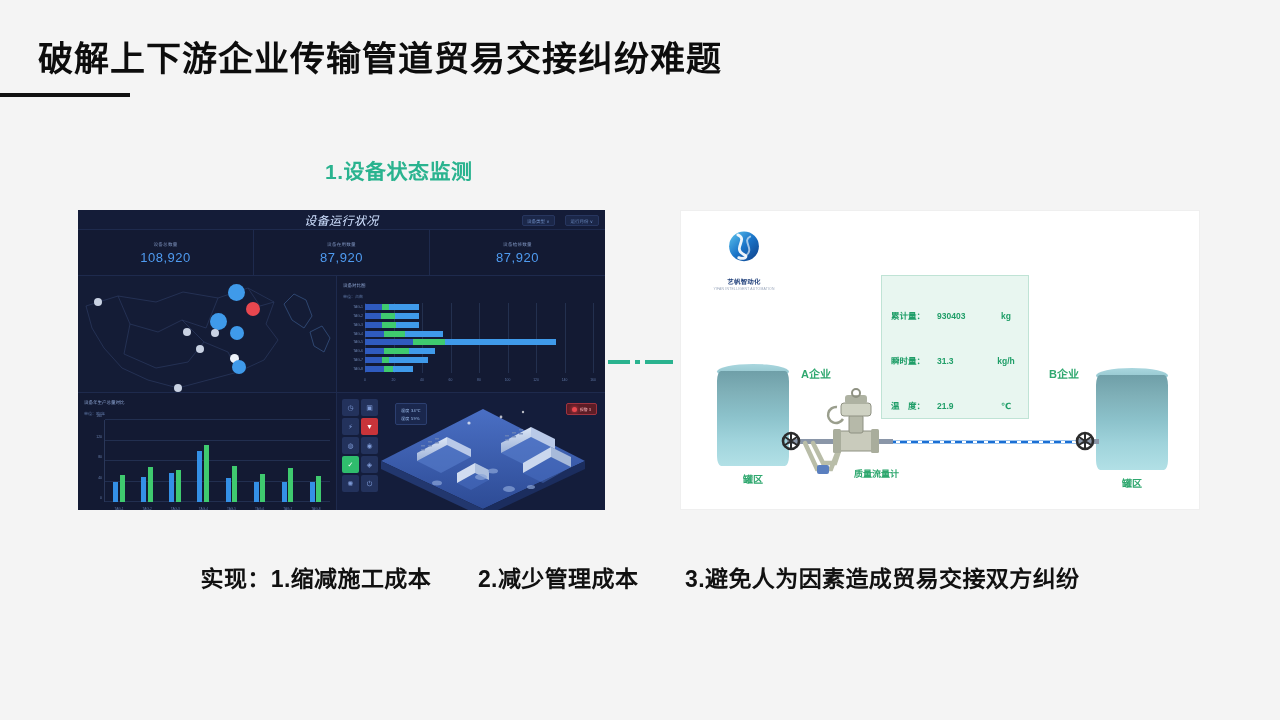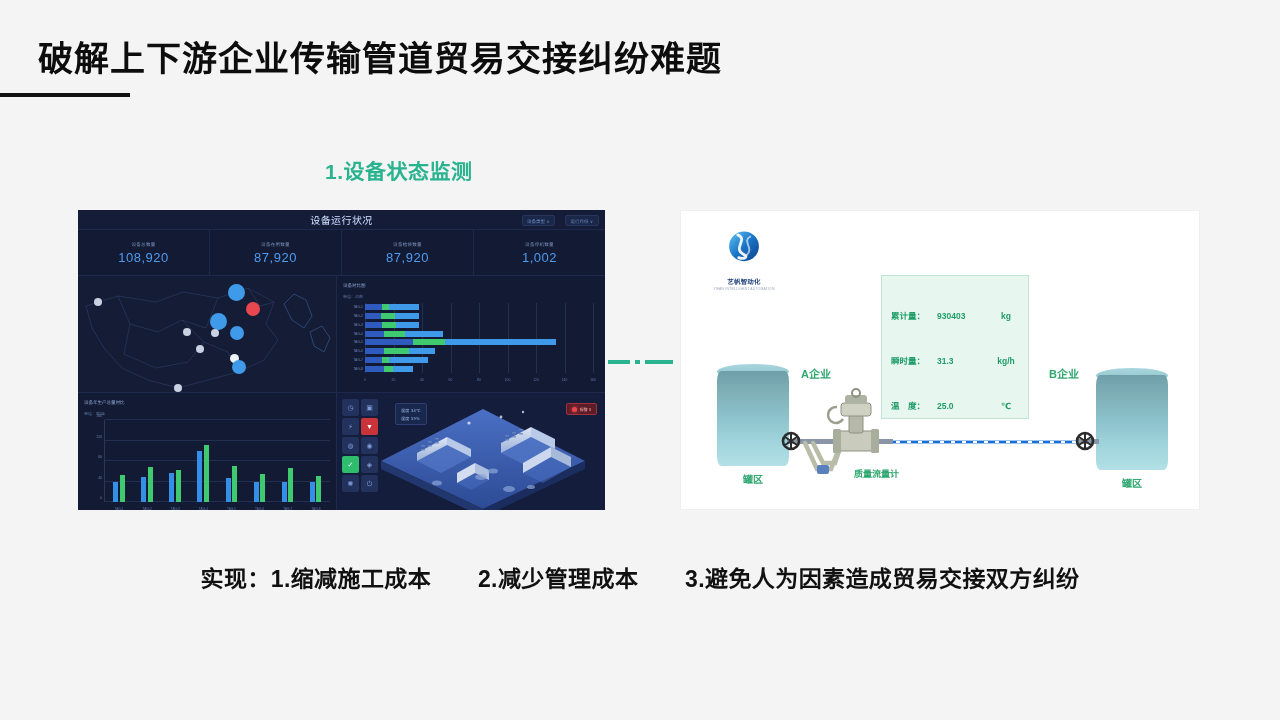--- a/index.html
+++ b/index.html
@@ -42,21 +42,21 @@
     width: 527px; height: 300px;
     background: #131a33;
     overflow: hidden;
   }
   .dash-head {
     position: relative; height: 20px;
     background: #141c38;
     border-bottom: 1px solid #1e2a4d;
     display: flex; align-items: center; justify-content: center;
   }
-  .dash-head-title { font-size: 10px; color: #cfe0ff; letter-spacing: .4px; }
+  .dash-head-title { font-size: 12px; color: #cfe0ff; letter-spacing: .4px; font-style: italic; }
   .dash-head-tools {
     position: absolute; right: 6px; top: 5px;
     display: flex; gap: 10px; align-items: center;
   }
   .dash-pill {
     font-size: 4.5px; color: #6f8ec4; background: #1b2749;
     border: 1px solid #27365f; border-radius: 2px;
     padding: 1.5px 5px 1.5px 4px; white-space: nowrap;
   }
 
@@ -246,24 +246,20 @@
           <div class="kpi-label">设备总数量</div>
           <div class="kpi-value">108,920</div>
         </div>
         <div class="kpi">
           <div class="kpi-label">设备在用数量</div>
           <div class="kpi-value">87,920</div>
         </div>
         <div class="kpi">
           <div class="kpi-label">设备检修数量</div>
           <div class="kpi-value">87,920</div>
-        </div>
-        <div class="kpi">
-          <div class="kpi-label">设备停机数量</div>
-          <div class="kpi-value">1,002</div>
         </div>
       </div>
 
       <div class="dash-mid">
         <div class="map-cell">
           <svg class="map-svg" width="259" height="117" viewBox="0 0 259 117">
             <rect width="259" height="117" fill="#141c36"></rect>
             <g fill="none" stroke="#2b3a60" stroke-width="0.7">
               <path d="M8 30 L40 20 L78 26 L105 16 L140 22 L170 12 L196 26 L188 48 L200 64 L186 84 L160 96 L130 104 L100 112 L70 104 L44 92 L26 72 L14 52 Z"></path>
               <path d="M40 20 L52 48 L80 56 L104 44 L128 52 L140 22"></path>
@@ -551,21 +547,21 @@
             <span class="ro-val">930403</span>
             <span class="ro-unit">kg</span>
           </div>
           <div class="ro-row">
             <span class="ro-name">瞬时量：</span>
             <span class="ro-val">31.3</span>
             <span class="ro-unit">kg/h</span>
           </div>
           <div class="ro-row">
             <span class="ro-name">温　度：</span>
-            <span class="ro-val">25.0</span>
+            <span class="ro-val">21.9</span>
             <span class="ro-unit">℃</span>
           </div>
         </div>
 
         <div class="hmi-scene">
 
           <div class="tank" style="left:26px; top:14px;">
             <div class="tank-top"></div>
             <div class="tank-body"></div>
             <div class="tank-label" style="top:100px;">罐区</div>

